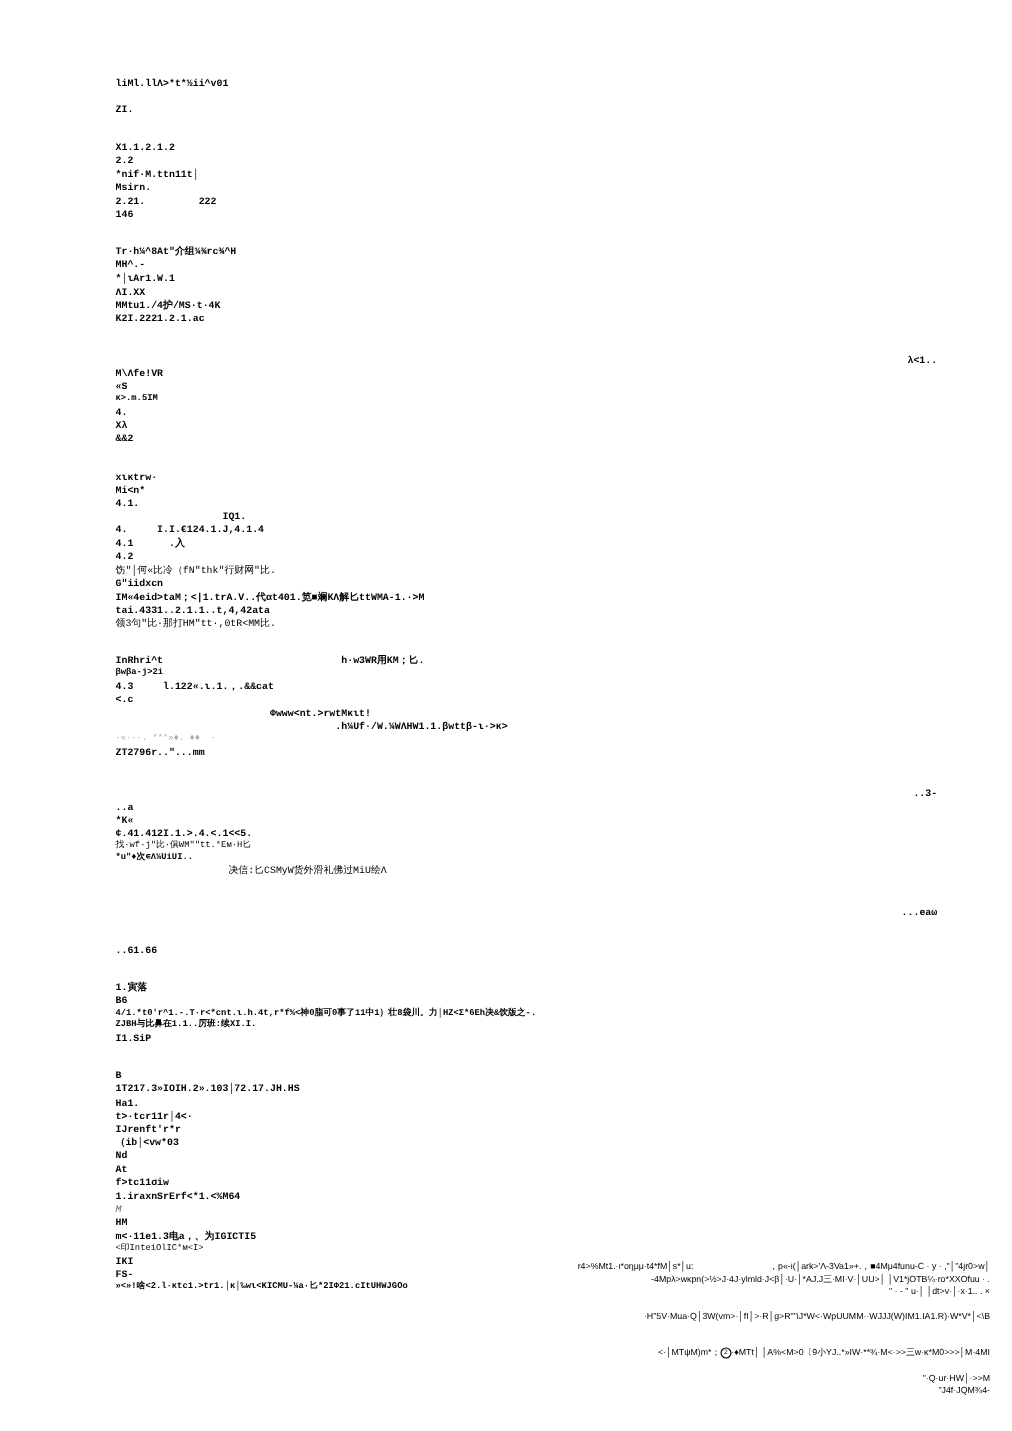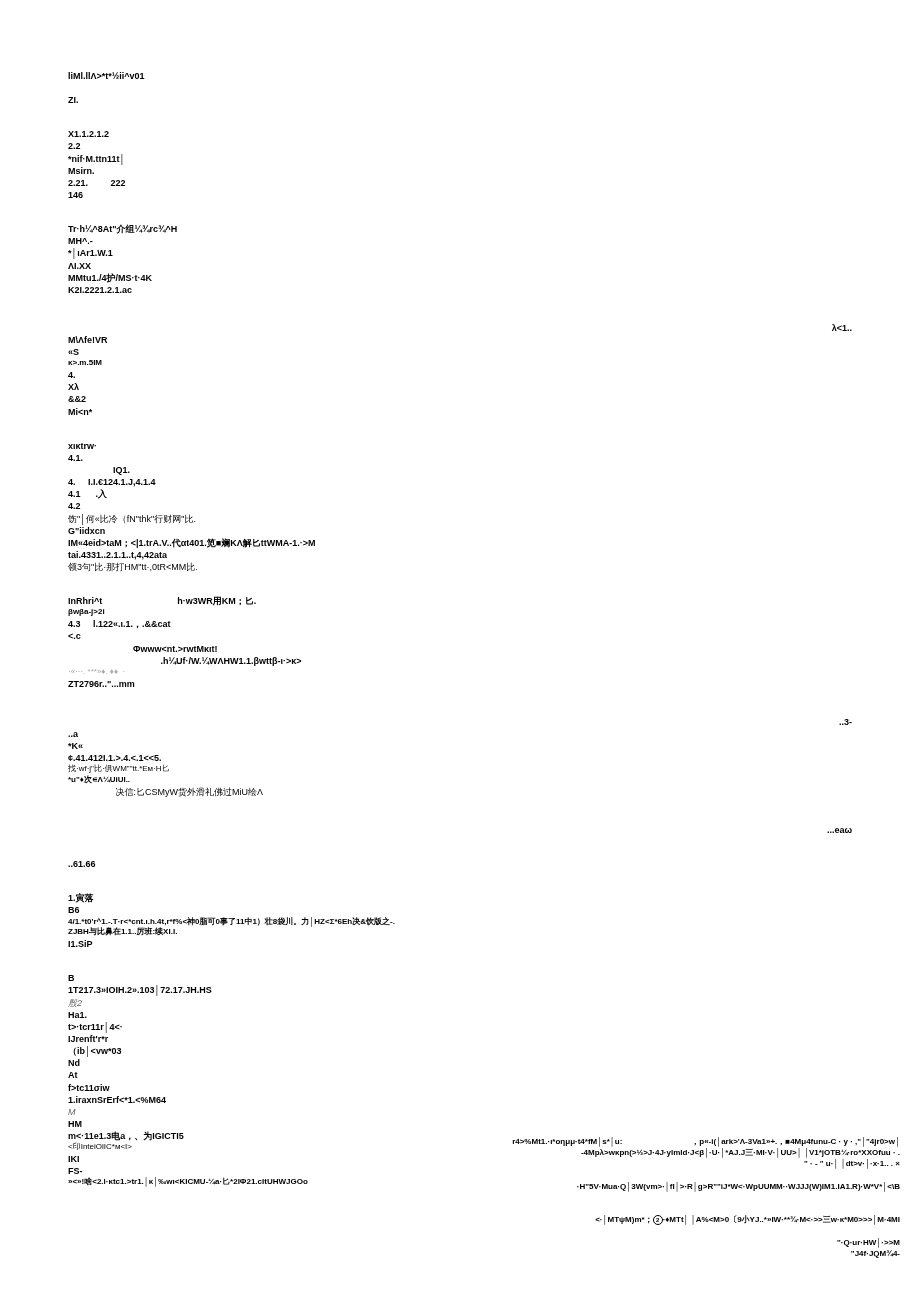--- a/index.html
+++ b/index.html
@@ -8,40 +8,41 @@
     width: 920px;
     height: 1301px;
     background: #fff;
     font-family: Arial, "Microsoft YaHei", sans-serif;
     font-size: 9px;
     line-height: 1.35;
     color: #000;
     position: relative;
   }
   .page {
-    padding: 70px 68px 20px 68px;
+    padding: 70px 68px 20px 105px;
+    font-family: Liberation Mono, monospace;
   }
   .line {
     white-space: pre;
     font-weight: bold;
   }
   .line.normal { font-weight: normal; }
   .line.tiny { font-size: 8px; }
   .gap-md { margin-top: 22px; }
   .gap-lg { margin-top: 26px; text-align: right; }
   .gap-xl { margin-top: 12px; }
   .italic { font-style: italic; color: #666; }
   .faded { color: #aaa; font-weight: normal; }
   .rt {
     position: absolute;
     right: 20px;
-    bottom: 42px;
+    bottom: 32px;
     width: 470px;
     font-size: 8px;
-    font-weight: bold;
+    font-weight: normal;
     text-align: right;
     line-height: 1.4;
   }
   .rt div { white-space: pre; }
   .circ {
     display: inline-block;
     border: 1px solid #000;
     border-radius: 50%;
     width: 8px;
     height: 8px;
@@ -74,22 +75,22 @@
   <div class="line">K2I.2221.2.1.ac</div>
 
   <div class="line gap-lg">λ&lt;1..</div>
   <div class="line">M\Λfe!VR</div>
   <div class="line">«S</div>
   <div class="line tiny">κ&gt;.m.5IM</div>
   <div class="line">4.</div>
   <div class="line">Xλ</div>
   <div class="line">&amp;&amp;2</div>
 
+  <div class="line gap-md">xικtrw·</div>
   <div class="line">Mi&lt;n*</div>
-  <div class="line gap-md">xικtrw·</div>
   <div class="line">4.1.</div>
   <div class="line">                  IQ1.</div>
   <div class="line">4.     I.I.€124.1.J,4.1.4</div>
   <div class="line">4.1      .入</div>
   <div class="line">4.2</div>
   <div class="line normal">饬"│何«比冷（fN"thk"行财网"比.</div>
   <div class="line">G"iidxcn</div>
   <div class="line">IM«4eid&gt;taM；&lt;|1.trA.V..代αt401.笕■斓KΛ解匕ttWMA-1.·&gt;M</div>
   <div class="line">tai.4331..2.1.1..t,4,42ata</div>
   <div class="line normal">领3句"比·那打HM"tt·,0tR&lt;MM比.</div>
@@ -115,21 +116,20 @@
   <div class="line gap-md">..61.66</div>
 
   <div class="line gap-md">1.寅落</div>
   <div class="line">B6</div>
   <div class="line tiny">4/1.*t0'r^1.-.T·r&lt;*cnt.ι.h.4t,r*f%&lt;神0脂可0事了11中1）壮8袋川。力│HZ&lt;Σ*6Eh决&amp;饮版之-.</div>
   <div class="line tiny">ZJBH与比鼻在1.1..厉班:续XI.I.</div>
   <div class="line">I1.SiP</div>
 
   <div class="line gap-md">B</div>
   <div class="line">1T217.3»IOIH.2».103│72.17.JH.HS</div>
-  <div class="line italic normal">殷2</div>
   <div class="line">Ha1.</div>
   <div class="line">t&gt;·tcr11r│4&lt;·</div>
   <div class="line">IJrenft'r*r</div>
   <div class="line">（ib│&lt;vw*03</div>
   <div class="line">Nd</div>
   <div class="line">At</div>
   <div class="line">f&gt;tc11σiw</div>
   <div class="line">1.iraxnSrErf&lt;*1.&lt;%M64</div>
   <div class="line italic normal">M</div>
   <div class="line">HM</div>

